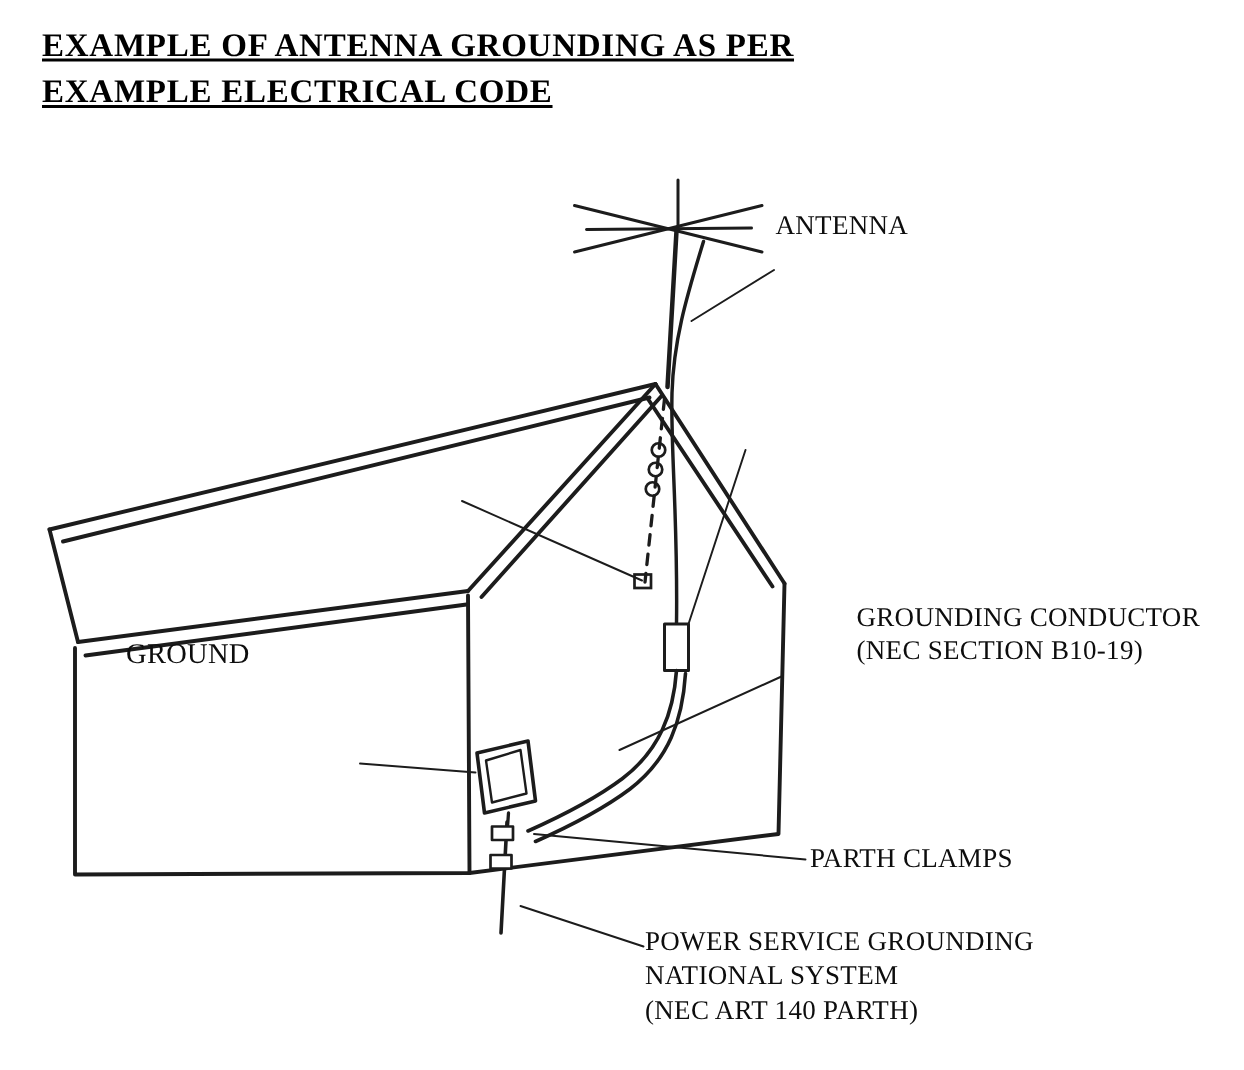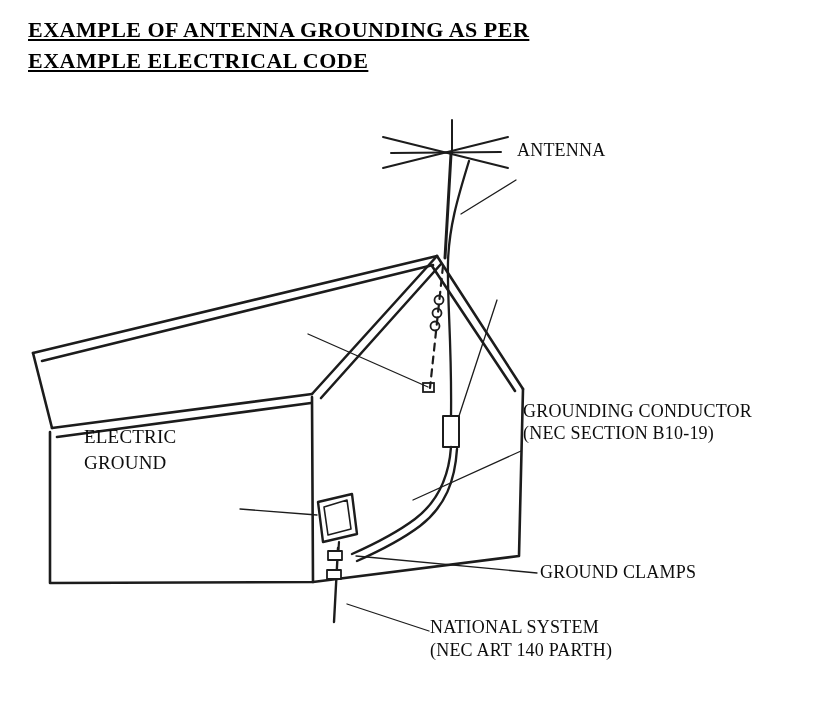--- a/index.html
+++ b/index.html
@@ -108,32 +108,32 @@
     <span class="tline">EXAMPLE OF ANTENNA GROUNDING AS PER</span>
     <span class="tline">EXAMPLE ELECTRICAL CODE</span>
   </div>
 
   <div class="label" style="left:517px;top:139px;">
     <span>ANTENNA</span>
   </div>
 
 
 
-  <div class="label" style="left:523px;top:400px;">
+  <div class="label" style="left:523px;top:400px;padding-left:48px;">
     <span>GROUNDING CONDUCTOR</span>
     <span>(NEC SECTION B10-19)</span>
   </div>
 
   <div class="label label-esq" style="left:84px;top:424px;">
-    <span>ELECTRIC</span>
     <span>GROUND</span>
   </div>
 
   <div class="label" style="left:540px;top:561px;">
-    <span>GROUND CLAMPS</span>
+    <span>PARTH CLAMPS</span>
   </div>
 
   <div class="label label-power" style="left:430px;top:616px;">
+    <span>POWER SERVICE GROUNDING</span>
     <span>NATIONAL SYSTEM</span>
     <span>(NEC ART 140 PARTH)</span>
   </div>
 
 </div>
 
 </body></html>

